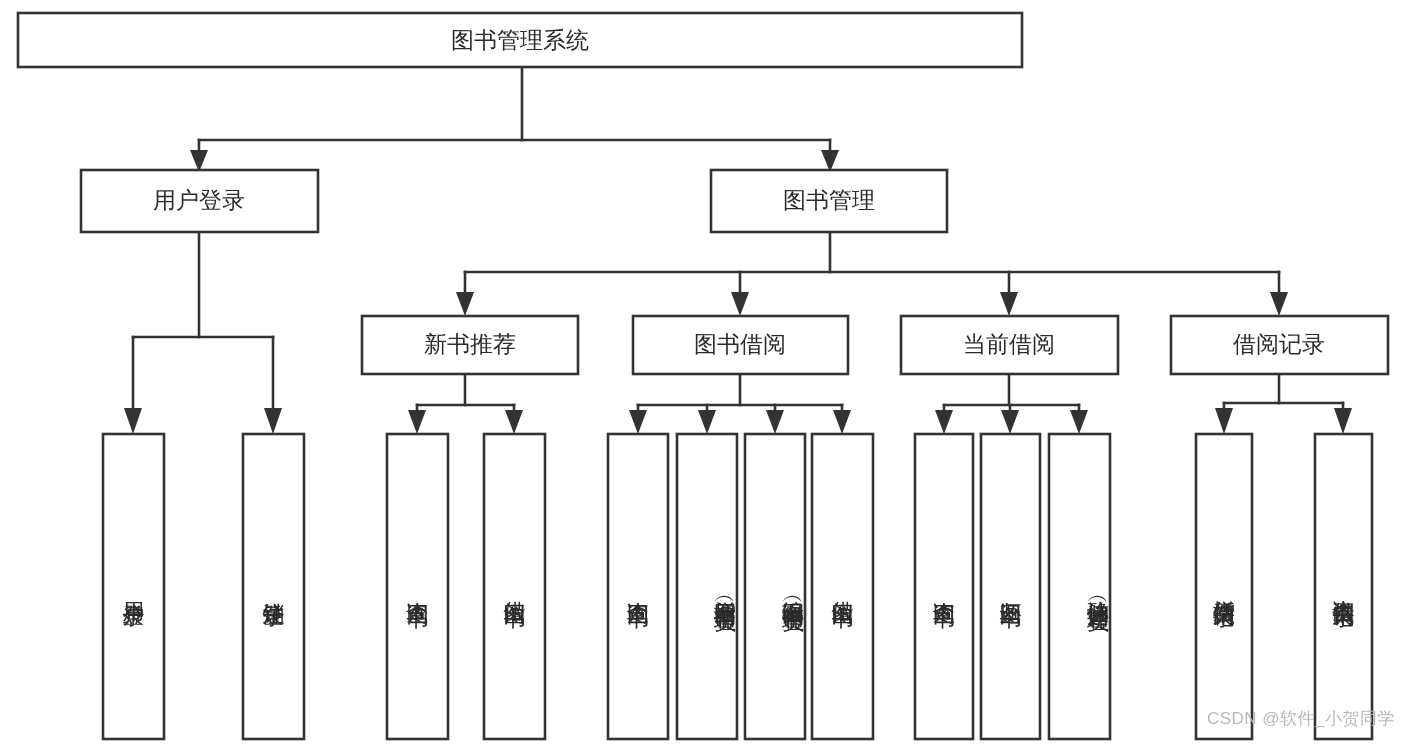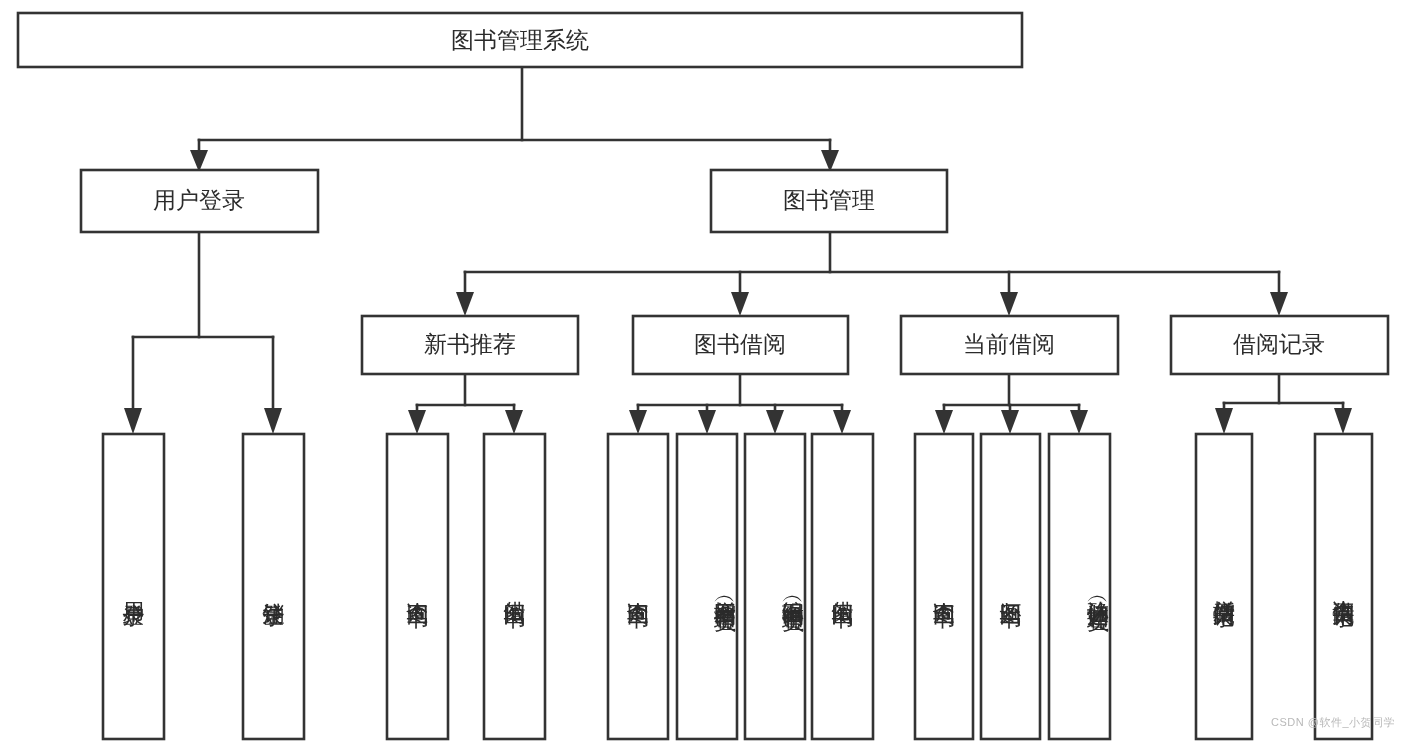--- a/index.html
+++ b/index.html
@@ -61,21 +61,21 @@
     align-items: center;
     justify-content: center;
     white-space: nowrap;
     user-select: none;
   }
   .watermark {
     position: absolute;
     right: 10px;
     bottom: 4px;
     font-family: "Liberation Sans", "DejaVu Sans", sans-serif;
-    font-size: 11px;
+    font-size: 17px;
     color: #b9b9b9;
     white-space: nowrap;
     letter-spacing: 0.5px;
   }
 </style>
 </head>
 <body>
 
 <div id="diagram-root">
 

